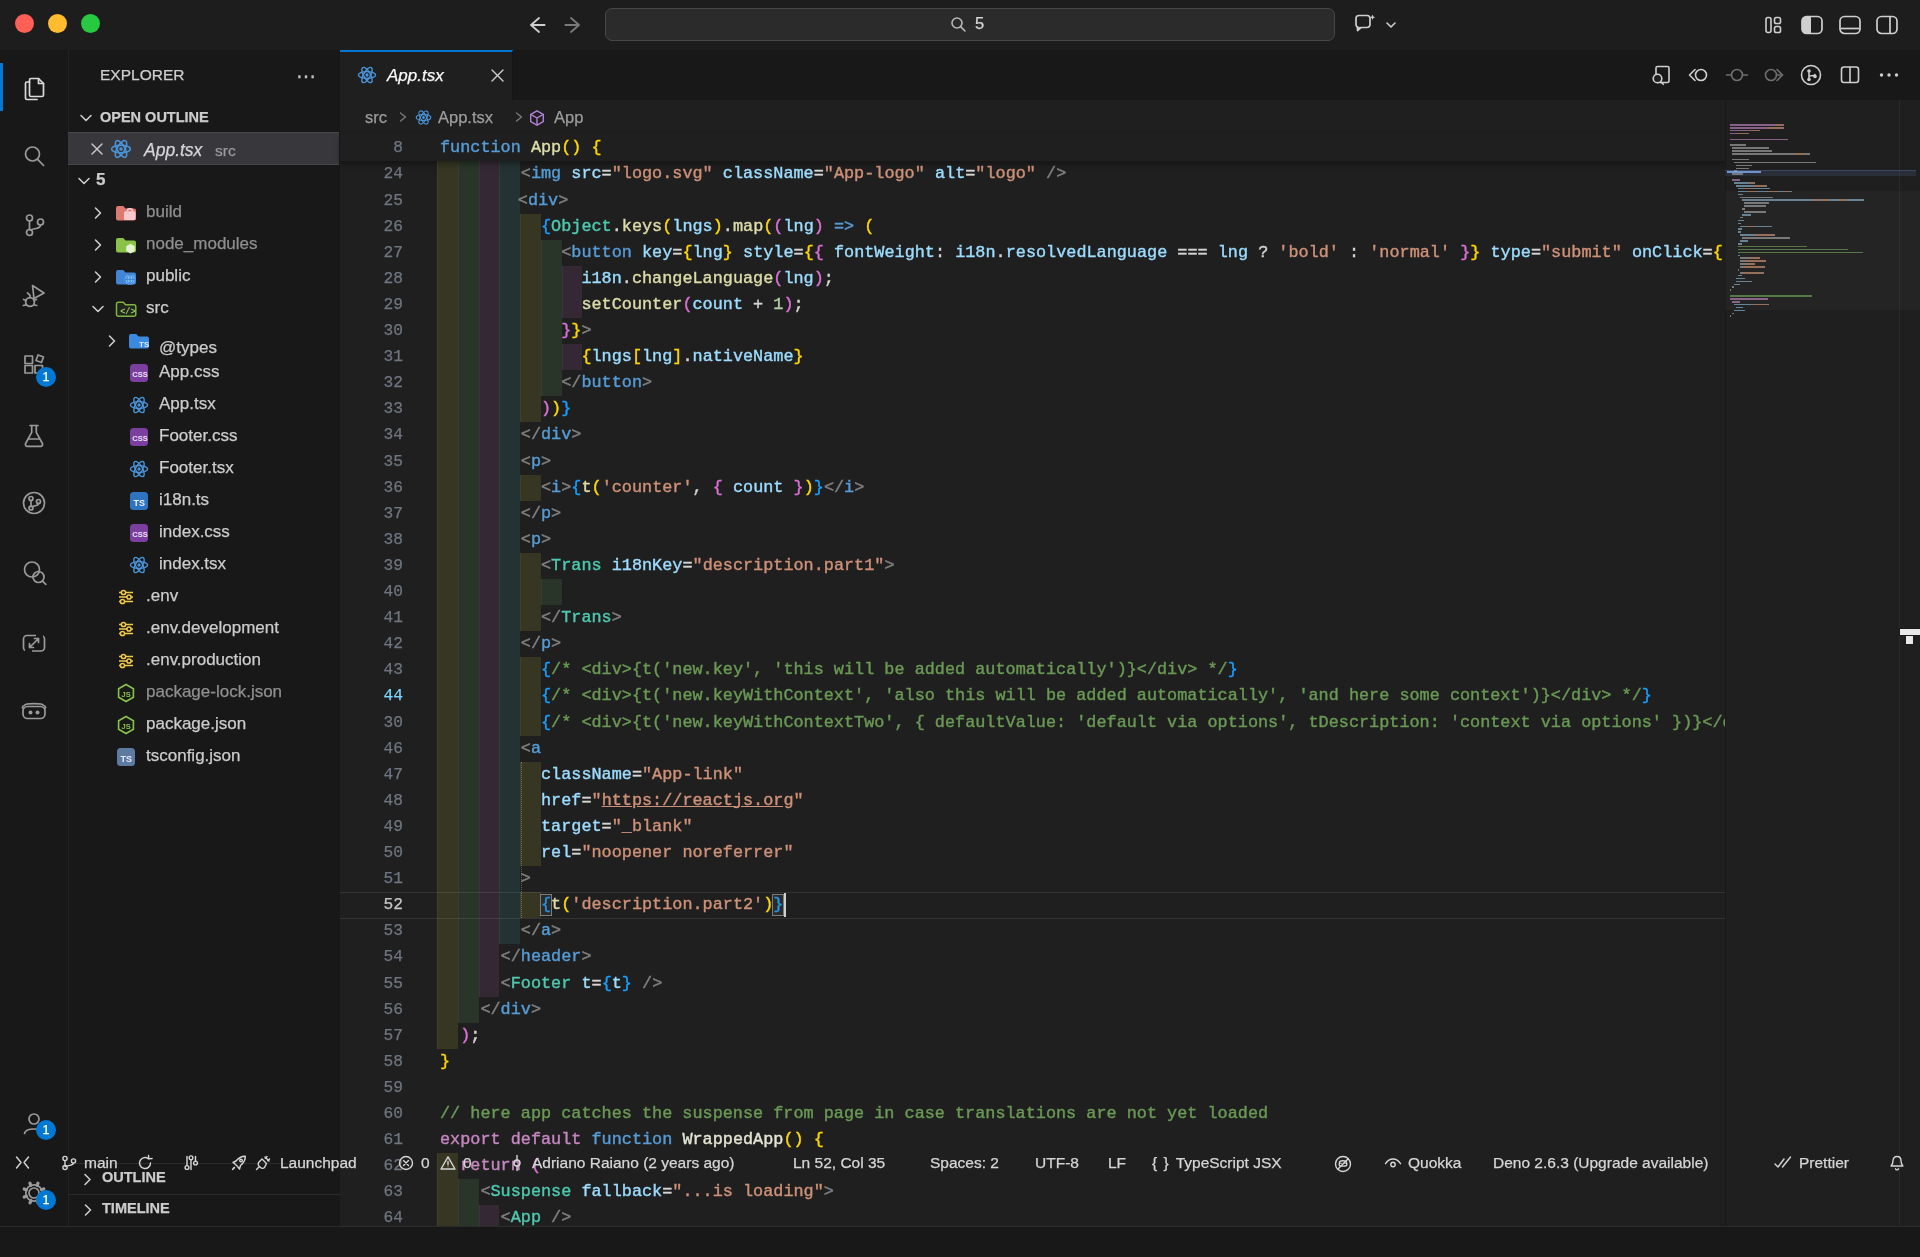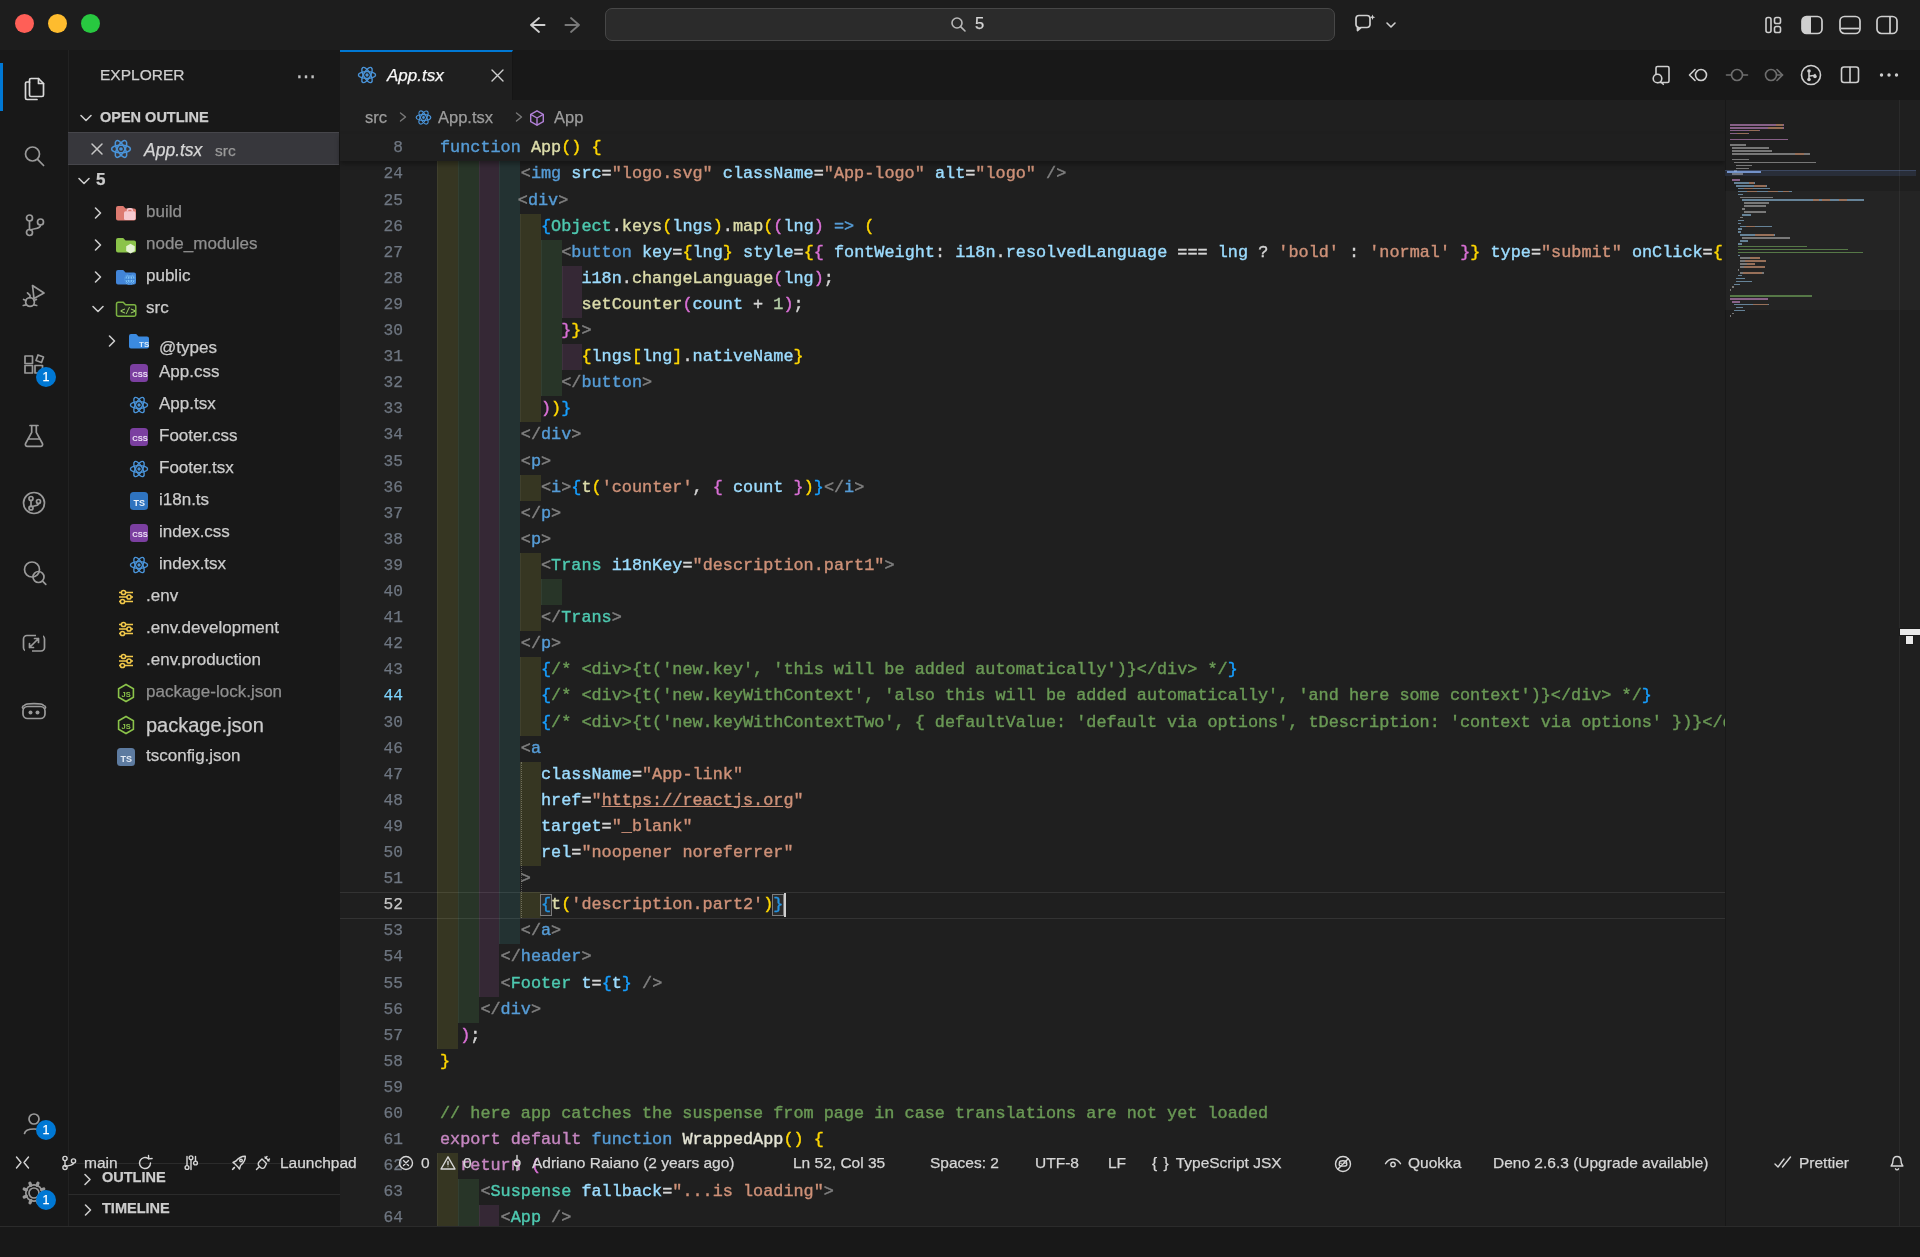--- a/index.html
+++ b/index.html
@@ -365,21 +365,21 @@
       <text x="5.6" y="13.6" font-family="Liberation Sans" font-weight="bold" font-size="7.5" fill="#8bc34a">JS</text>
     </svg>
   </div>
 <div class="ab" style="left:146px;top:682px;font-size:17px;color:#8f8f8f;white-space:nowrap;">package-lock.json</div>
 <div class="ab" style="left:116px;top:715px;">
     <svg width="20" height="20" viewBox="0 0 20 20" fill="none" xmlns="http://www.w3.org/2000/svg">
       <path d="M10 1.5l7.4 4.2v8.6L10 18.5l-7.4-4.2V5.7z" stroke="#8bc34a" stroke-width="1.6" fill="none"></path>
       <text x="5.6" y="13.6" font-family="Liberation Sans" font-weight="bold" font-size="7.5" fill="#8bc34a">JS</text>
     </svg>
   </div>
-<div class="ab" style="left:146px;top:714px;font-size:20px;color:#cccccc;white-space:nowrap;">package.json</div>
+<div class="ab" style="left:146px;top:714px;font-size:17px;color:#cccccc;white-space:nowrap;">package.json</div>
 <div class="ab" style="left:116px;top:747px;">
     <svg width="20" height="20" viewBox="0 0 20 20" fill="none" xmlns="http://www.w3.org/2000/svg">
       <rect x="1" y="1" width="18" height="18" rx="3.5" fill="#5d7ba0"></rect>
       <text x="4.5" y="14.5" font-family="Liberation Sans" font-weight="bold" font-size="9" fill="#e3ebf5">TS</text>
     </svg>
   </div>
 <div class="ab" style="left:146px;top:746px;font-size:17px;color:#cccccc;white-space:nowrap;">tsconfig.json</div>
 <div class="ab" style="left:68px;top:1163px;width:272px;height:32px;border-top:1px solid #2b2b2b"></div>
 <div class="ab" style="left:80px;top:1171px;">
     <svg width="16" height="16" viewBox="0 0 16 16" fill="none" xmlns="http://www.w3.org/2000/svg">

